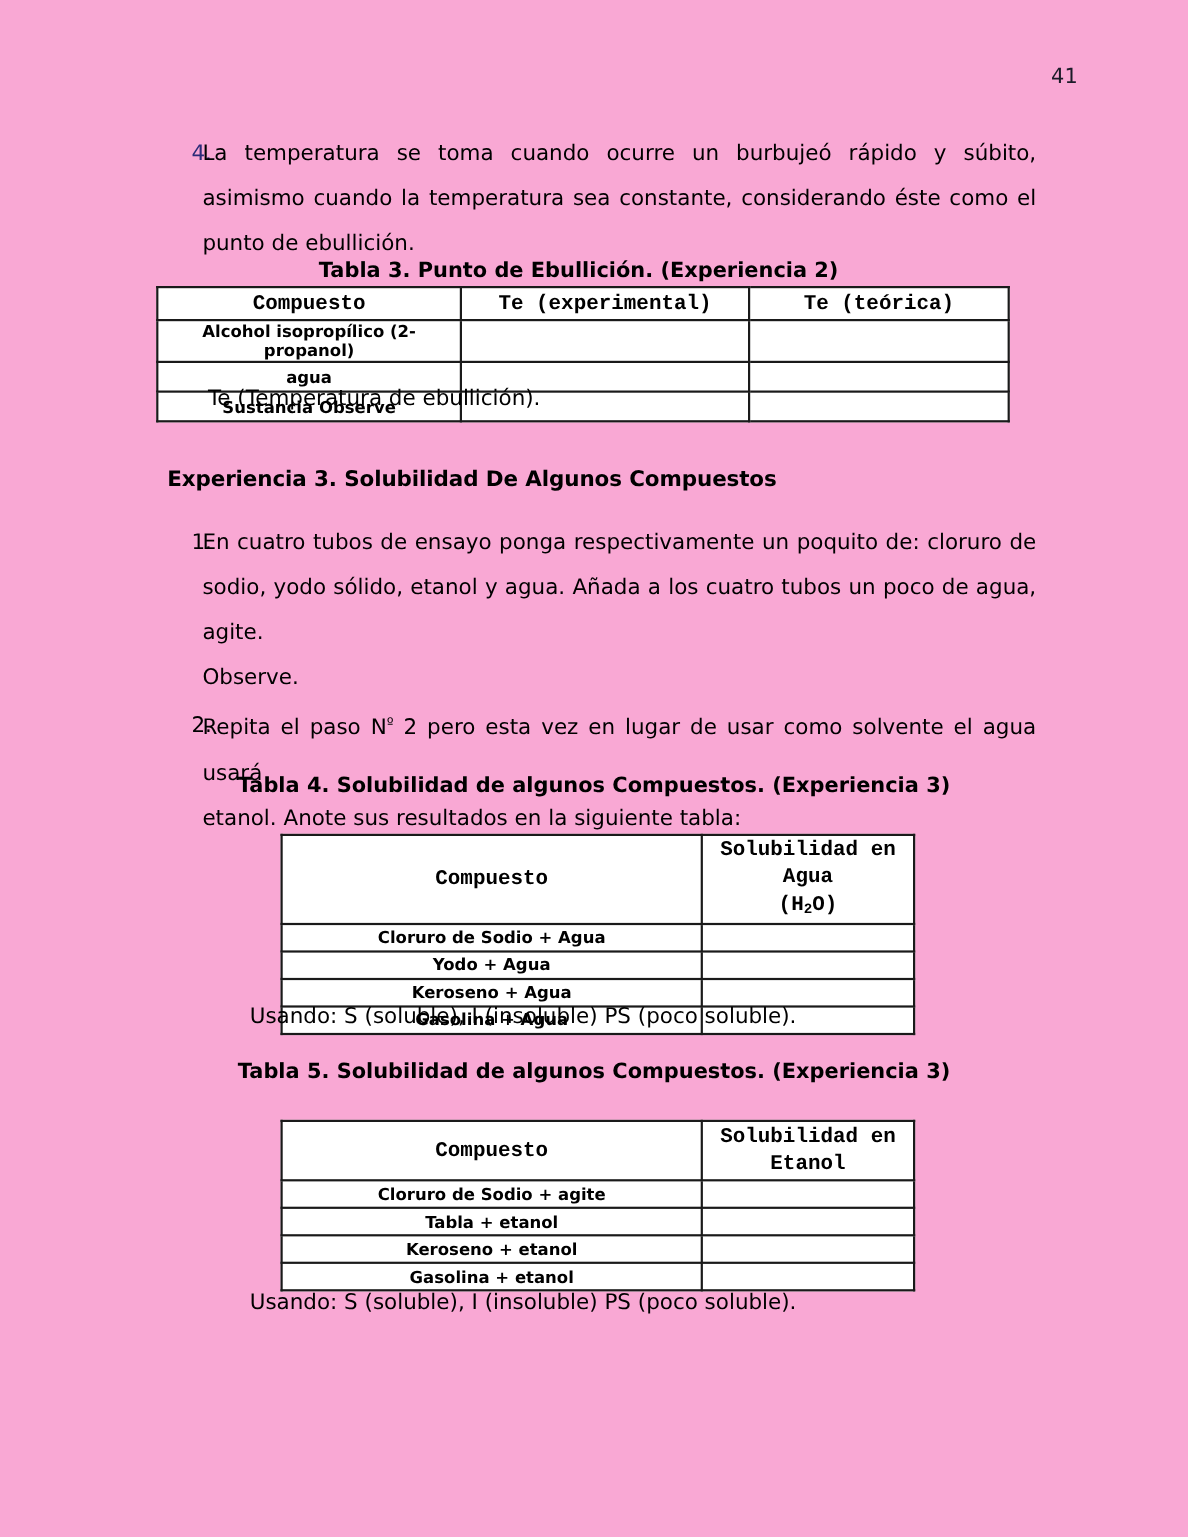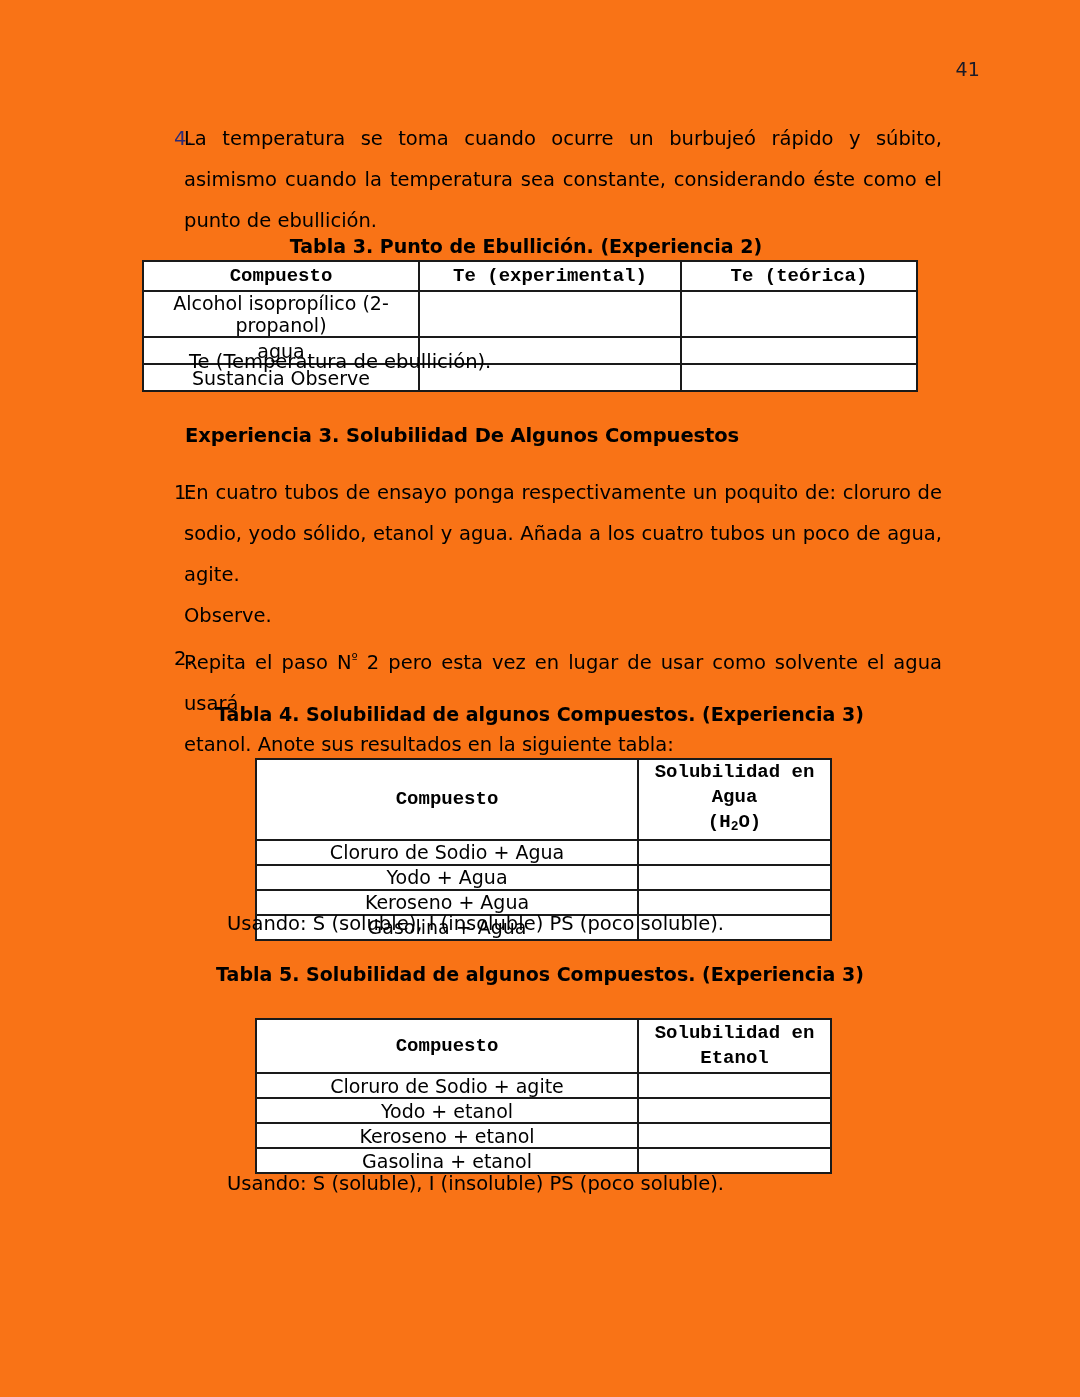--- a/index.html
+++ b/index.html
@@ -13,21 +13,21 @@
     position: relative;
     font-family: "DejaVu Sans", sans-serif;
     color: #000000;
     overflow: hidden;
   }
 
   .page {
     position: relative;
     width: 1080px;
     height: 1397px;
-    background: #f97316;
+    background: #f9a8d4;
   }
 
   
   .page-number {
     position: absolute;
     top: 58px;
     right: 100px;
     font-size: 19px;
     color: #1b1b28;
     letter-spacing: 0.2px;
@@ -65,21 +65,20 @@
   .li-body > span.tail { display: block; text-align: left; }
 
   
   .section-heading {
     position: absolute;
     left: 152px;
     font-size: 19.5px;
     font-weight: bold;
     letter-spacing: -0.1px;
     white-space: nowrap;
-    margin-left: 33px;
   }
 
   
   .table-caption {
     position: absolute;
     font-size: 19px;
     font-weight: bold;
     text-align: center;
     white-space: nowrap;
   }
@@ -98,22 +97,22 @@
     border-collapse: collapse;
     table-layout: fixed;
     background: #ffffff;
   }
   table.doc-table td,
   table.doc-table th {
     border: 2px solid #1a1a1a;
     padding: 0;
     text-align: center;
     vertical-align: middle;
-    font-size: 19px;
-    font-weight: normal;
+    font-size: 15px;
+    font-weight: bold;
     background: #ffffff;
   }
   table.doc-table th {
     font-weight: bold;
     font-family: Liberation Mono, monospace;
   }
 
   
   #table-3 { left: 142px; top: 260px; width: 768px; }
   #table-3 th { height: 28px; font-size: 19px; }
@@ -249,21 +248,21 @@
           <span>Etanol</span>
         </th>
       </tr>
     </thead>
     <tbody>
       <tr>
         <td>Cloruro de Sodio + agite</td>
         <td></td>
       </tr>
       <tr>
-        <td>Yodo + etanol</td>
+        <td>Tabla + etanol</td>
         <td></td>
       </tr>
       <tr>
         <td>Keroseno + etanol</td>
         <td></td>
       </tr>
       <tr>
         <td>Gasolina + etanol</td>
         <td></td>
       </tr>

